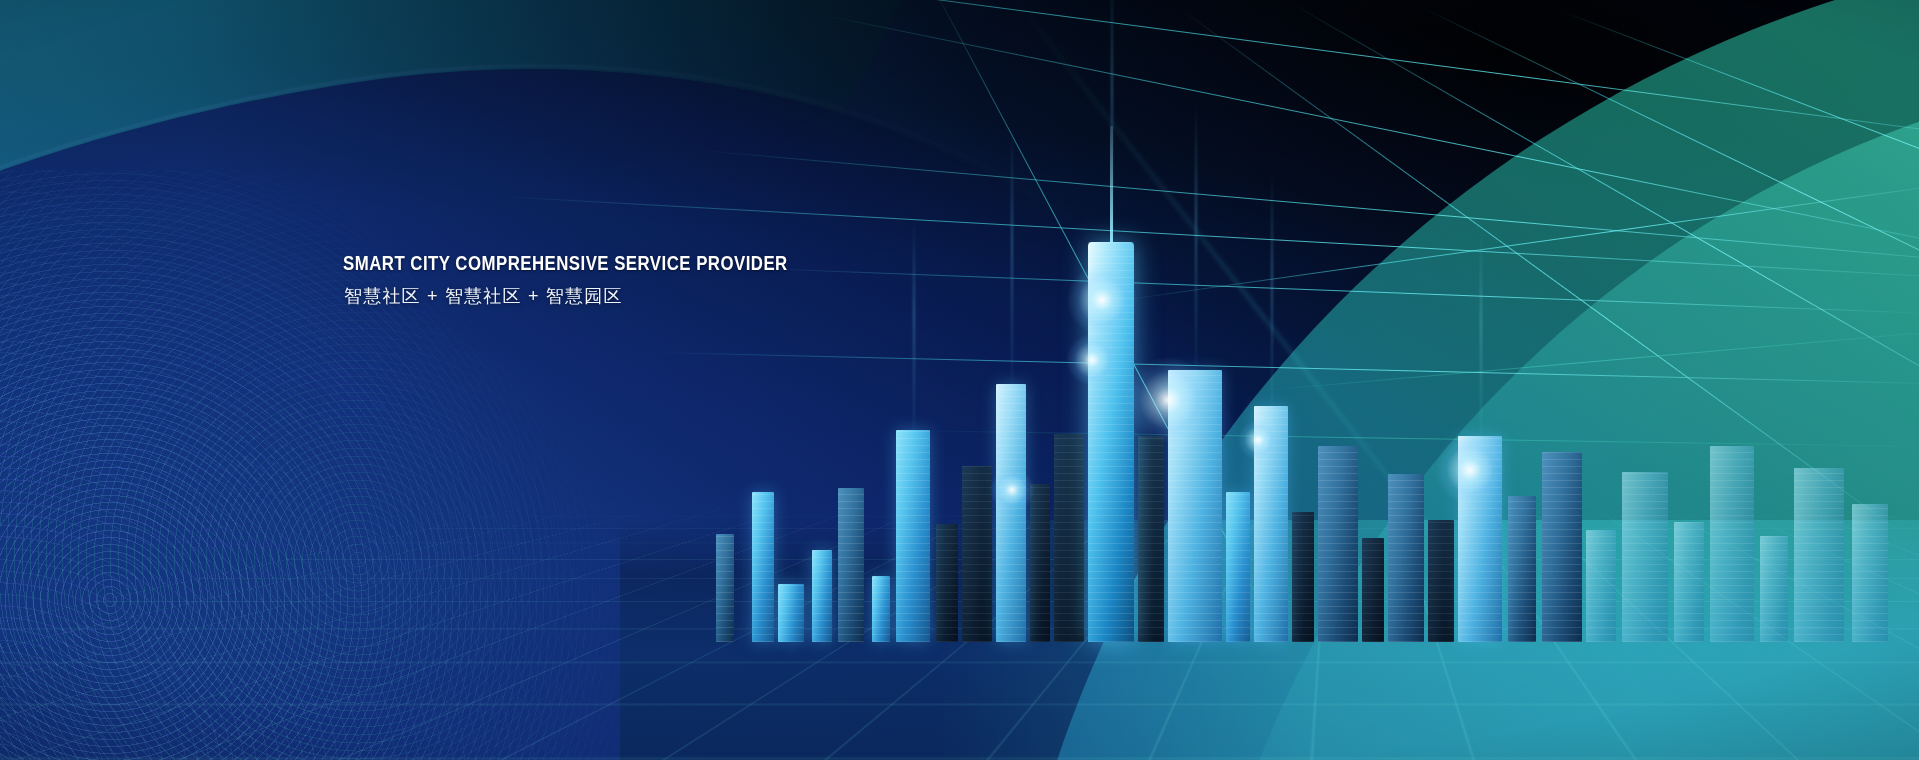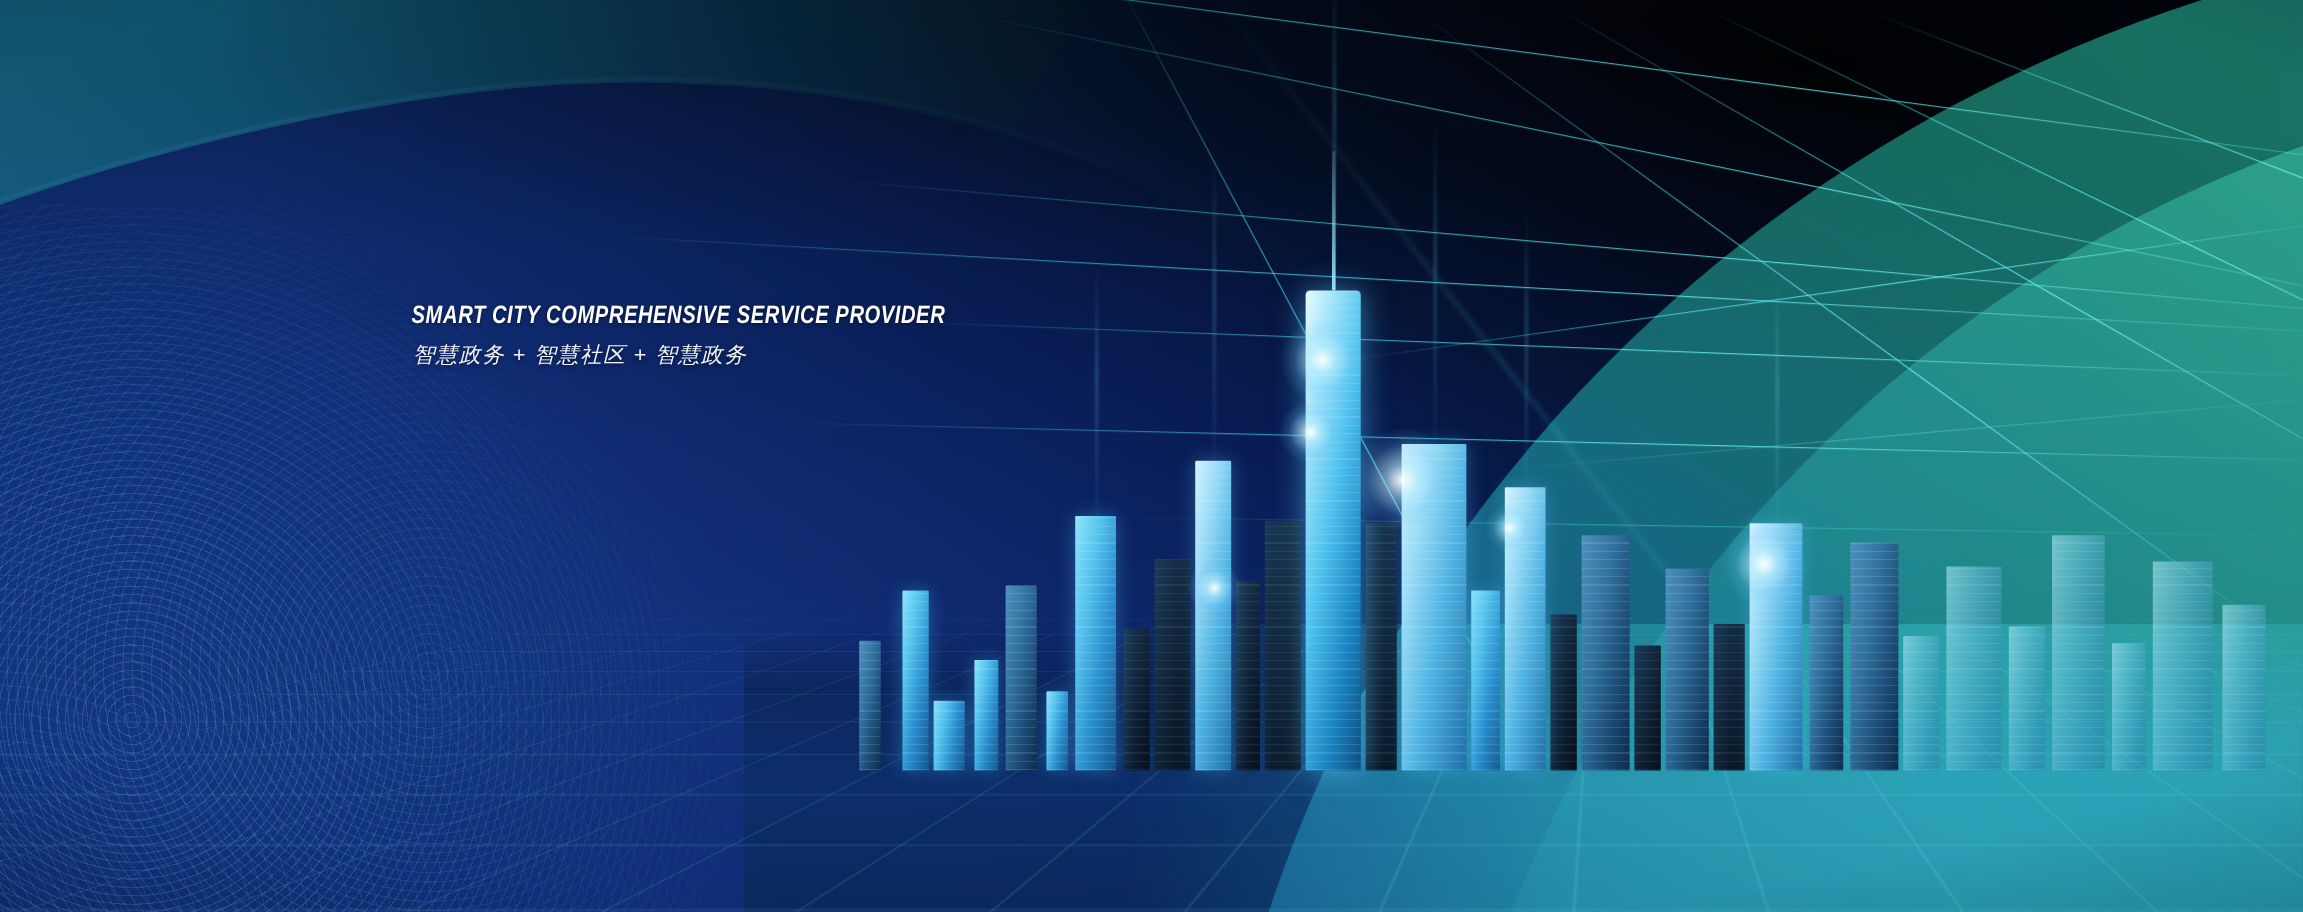--- a/index.html
+++ b/index.html
@@ -210,21 +210,20 @@
   .vignette{
     background:radial-gradient(125% 110% at 50% 45%, rgba(0,0,0,0) 52%, rgba(0,0,0,.35) 82%, rgba(0,0,0,.62) 100%);
   }
 
   
   .copy{
     position:absolute;
     left:343px;
     top:252px;
     z-index:40;
-    font-style:italic;
   }
   .eyebrow{
     font-family:"Liberation Sans Narrow","Liberation Sans",sans-serif;
     font-weight:bold;
     font-size:21px;
     letter-spacing:.6px;
     color:#ffffff;
     transform:scaleX(.80);
     transform-origin:left center;
     white-space:nowrap;
@@ -350,16 +349,16 @@
   <div class="ground-grid"></div>
 
   <div class="green-curtain"></div>
   <div class="green-curtain-2"></div>
   <div class="green-floor"></div>
 
   <div class="layer vignette"></div>
 
   <div class="copy">
     <div class="eyebrow">SMART CITY COMPREHENSIVE SERVICE PROVIDER</div>
-    <div class="subline">智慧政务 + 智慧社区 + 智慧政务</div>
+    <div class="subline">智慧社区 + 智慧社区 + 智慧园区</div>
   </div>
 
 </div>
 
 </body></html>

